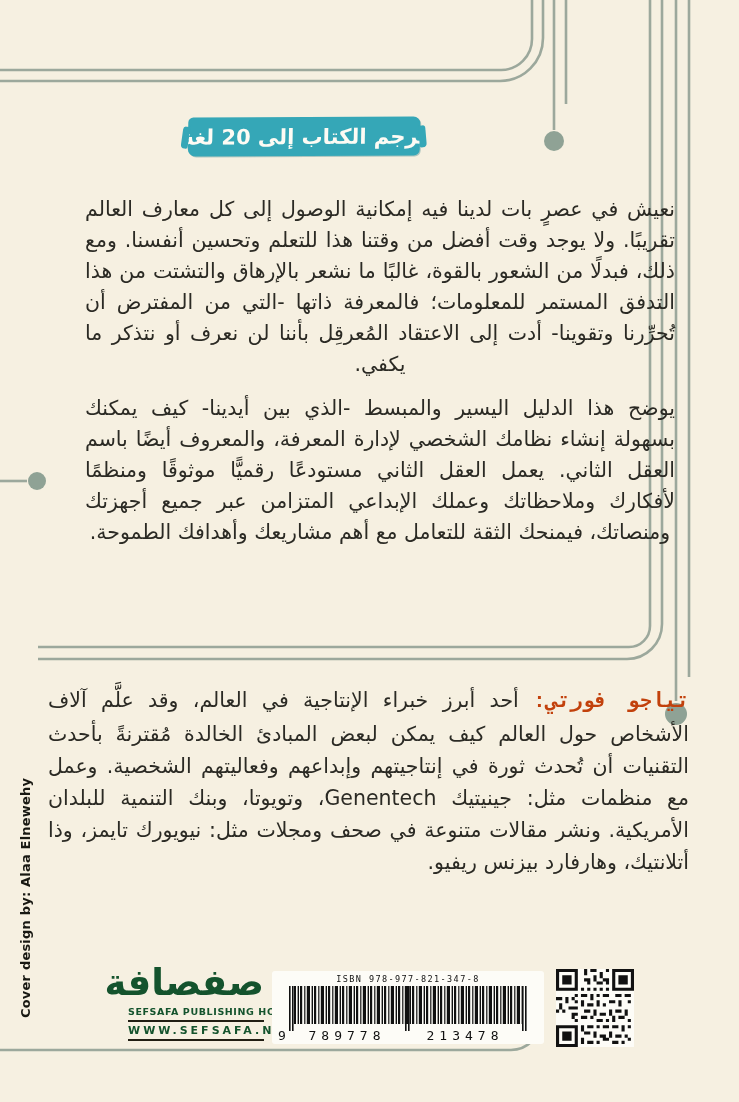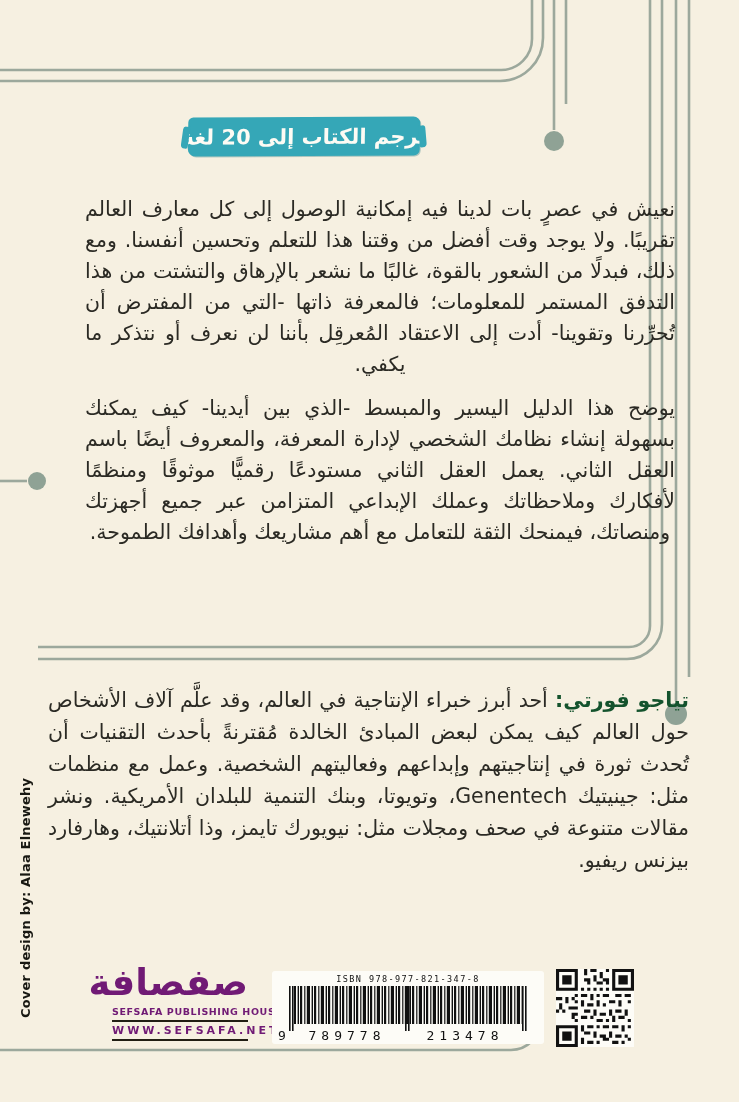--- a/index.html
+++ b/index.html
@@ -38,33 +38,33 @@
   }
   .synopsis p{margin:0 0 13px 12px;}
 
   
   .bio{
     position:absolute;right:50px;left:48px;top:684px;
     direction:rtl;color:#2B2A24;
     font-size:20.5px;line-height:32px;
     text-align:justify;text-align-last:right;
   }
-  .bio .lead{font-weight:700;color:#14532d;}
+  .bio .lead{font-weight:700;color:#c2410c;font-family:Liberation Mono, monospace;}
 
   
   .credit{
     position:absolute;left:-76px;top:906px;width:206px;height:18px;
     transform:rotate(-90deg);
     font-size:13px;font-weight:700;color:#181812;letter-spacing:.2px;
     text-align:center;white-space:nowrap;
   }
 
   
   .publisher{
-    position:absolute;left:112px;top:962px;width:136px;text-align:center;color:#701a75;
+    position:absolute;left:128px;top:962px;width:136px;text-align:center;color:#14532d;
   }
   .logo-ar{
     font-size:37px;font-weight:700;line-height:42px;direction:rtl;
     letter-spacing:-1px;
   }
   .pub-name{
     margin-top:2px;font-size:9.5px;font-weight:700;letter-spacing:.6px;white-space:nowrap;
   }
   .pub-site{
     margin-top:3px;padding:2px 0;font-size:11px;font-weight:700;letter-spacing:3px;white-space:nowrap;

